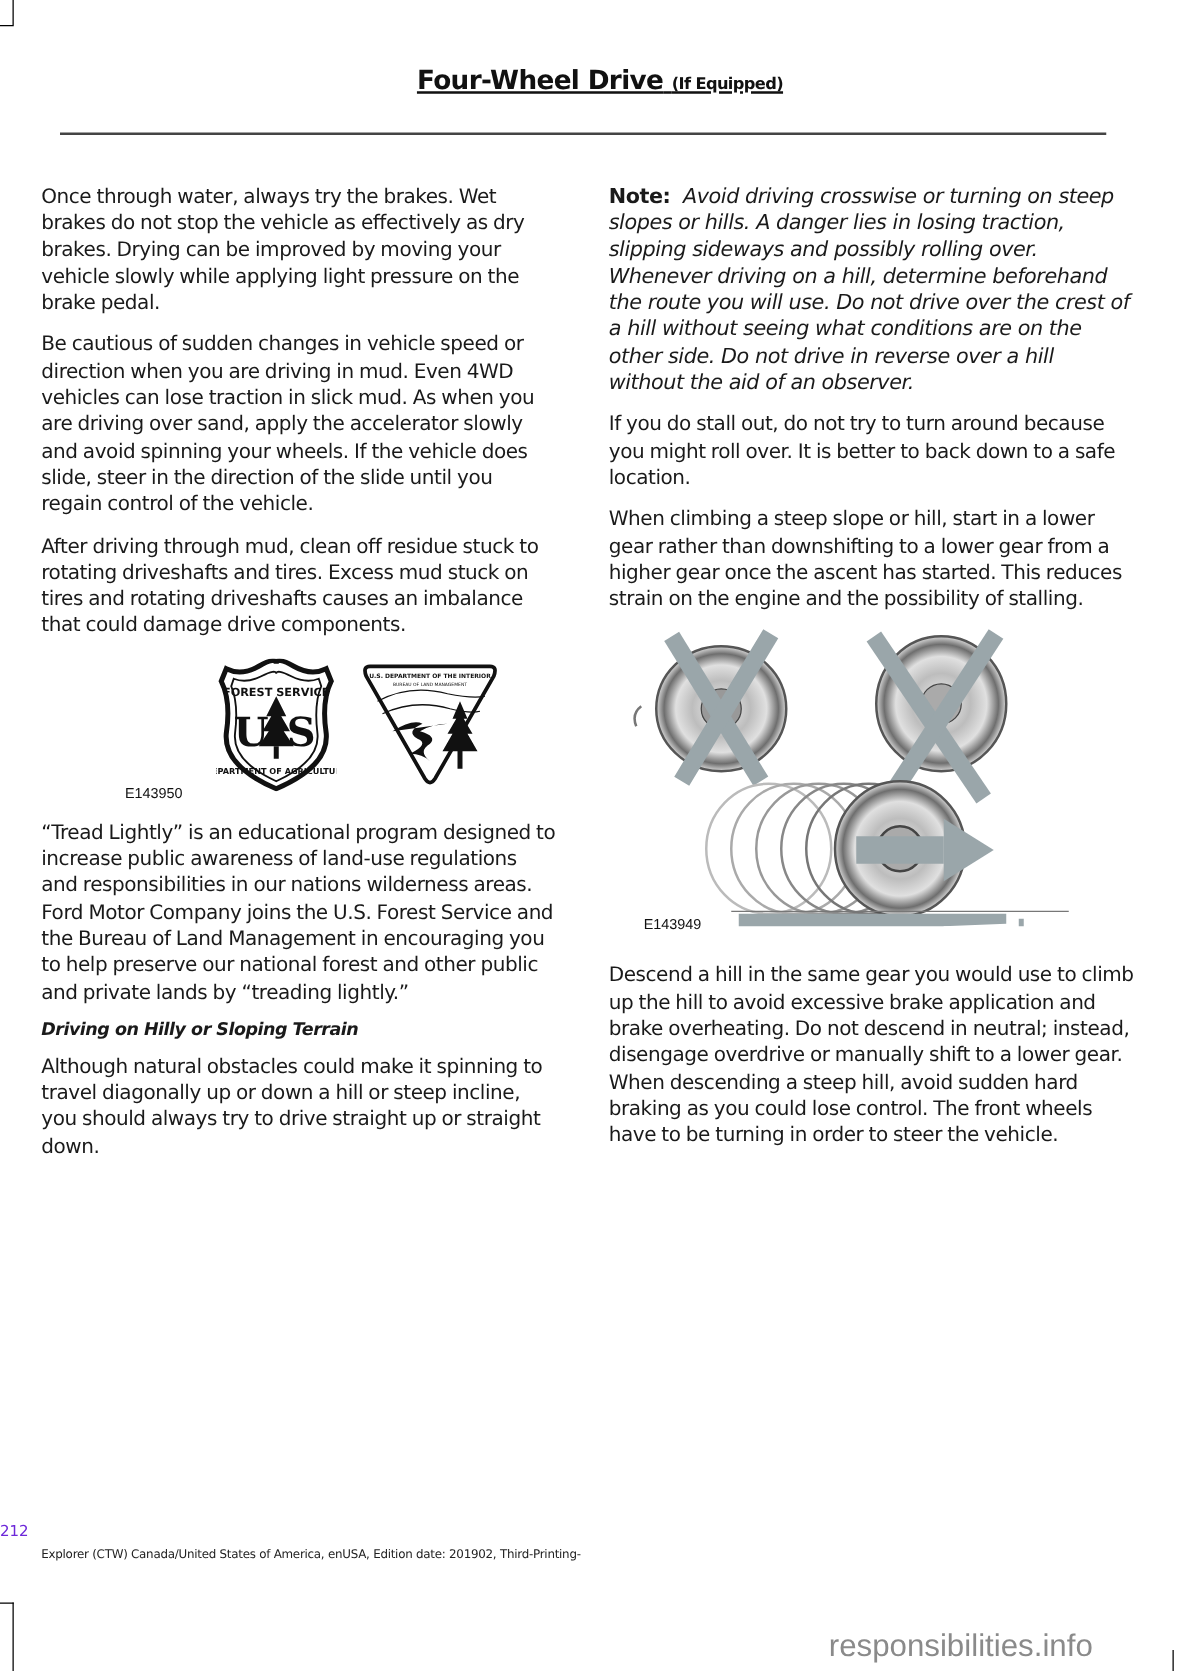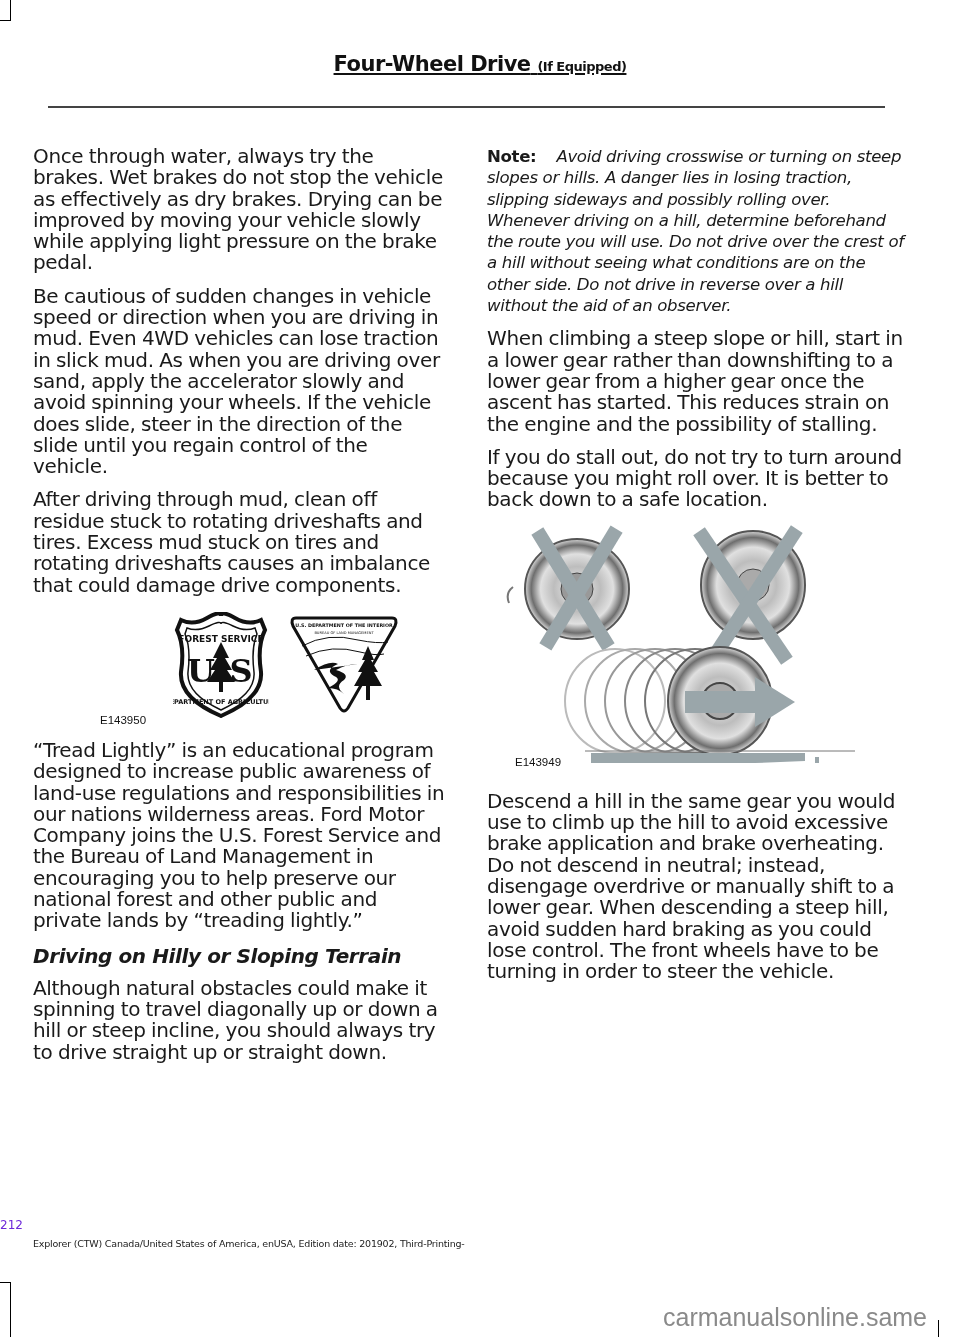--- a/index.html
+++ b/index.html
@@ -8,24 +8,24 @@
   .crop-mark { position: absolute; background: #000; }
   .header-title { position: absolute; left: 0; right: 0; top: 52px; text-align: center;
                   font-family: "DejaVu Sans", sans-serif; font-weight: bold; font-size: 21px;
                   letter-spacing: -0.5px; color: #111; text-decoration: underline; }
   .header-title .sub { font-size: 13px; font-weight: bold; }
   .header-rule { position: absolute; left: 48px; top: 106px; width: 837px; height: 2px; background: #444; }
 
   .col { position: absolute; top: 146px; width: 413px; }
   .col.left { left: 33px; }
   .col.right { left: 487px; width: 420px; }
-  p.body { margin: 0 0 12px 0; font-size: 20px; line-height: 21.3px; letter-spacing: -0.35px; word-spacing: -0.5px; color: #1a1a1a; }
+  p.body { margin: 0 0 12px 0; font-size: 16px; line-height: 21.3px; letter-spacing: -0.35px; word-spacing: -0.5px; color: #1a1a1a; }
   p.note { margin: 0 0 12px 0; font-size: 16.6px; line-height: 21.3px; letter-spacing: -0.35px; font-style: italic; }
-  p.note .lbl { font-style: normal; font-weight: bold; margin-right: 20px; text-align: center; }
-  h3.sub { margin: 6px 0 10px 0; font-size: 20px; font-weight: bold; font-style: italic; letter-spacing: -0.4px; }
+  p.note .lbl { font-style: normal; font-weight: bold; margin-right: 10px; text-align: center; }
+  h3.sub { margin: 6px 0 10px 0; font-size: 14px; font-weight: bold; font-style: italic; letter-spacing: -0.4px; }
 
   .figure { position: relative; }
   .fig-code { position: absolute; font-family: "Liberation Sans", sans-serif; font-size: 11.5px; color: #111; }
 
   .page-number { position: absolute; left: 0; right: 0; top: 1218px; font-size: 12px; color: #6d28d9; }
   .footer-text { position: absolute; left: 33px; top: 1238px; font-size: 9.5px; letter-spacing: -0.2px; color: #222; }
   .watermark { position: absolute; left: 663px; top: 1303px; font-family: "Liberation Sans", sans-serif; font-size: 25px; color: #8a8a8a; }
 </style>
 </head>
 <body>
@@ -74,22 +74,22 @@
 
   <p class="body" style="margin-top:12px;">“Tread Lightly” is an educational program designed to increase public awareness of land-use regulations and responsibilities in our nations wilderness areas. Ford Motor Company joins the U.S. Forest Service and the Bureau of Land Management in encouraging you to help preserve our national forest and other public and private lands by “treading lightly.”</p>
   <h3 class="sub">Driving on Hilly or Sloping Terrain</h3>
   <p class="body">Although natural obstacles could make it spinning to travel diagonally up or down a hill or steep incline, you should always try to drive straight up or straight down.</p>
 </div>
 
 <div class="col right">
   <p class="note">
     <span class="lbl">Note:</span><span>Avoid driving crosswise or turning on steep slopes or hills.  A danger lies in losing traction, slipping sideways and possibly rolling over.  Whenever driving on a hill, determine beforehand the route you will use.  Do not drive over the crest of a hill without seeing what conditions are on the other side.  Do not drive in reverse over a hill without the aid of an observer.</span>
   </p>
+  <p class="body">If you do stall out, do not try to turn around because you might roll over. It is better to back down to a safe location.</p>
   <p class="body">When climbing a steep slope or hill, start in a lower gear rather than downshifting to a lower gear from a higher gear once the ascent has started. This reduces strain on the engine and the possibility of stalling.</p>
-  <p class="body">If you do stall out, do not try to turn around because you might roll over. It is better to back down to a safe location.</p>
 
   <div class="figure" style="height:250px;">
     <svg width="360" height="240" viewBox="0 0 360 240" style="position:absolute;left:18px;top:0;">
       <defs>
         <radialGradient id="tireg" cx="50%" cy="50%" r="50%">
           <stop offset="0%" stop-color="#f2f2f2"></stop>
           <stop offset="45%" stop-color="#bdbdbd"></stop>
           <stop offset="70%" stop-color="#e0e0e0"></stop>
           <stop offset="88%" stop-color="#6e6e6e"></stop>
           <stop offset="100%" stop-color="#d8d8d8"></stop>
@@ -138,13 +138,13 @@
       </g>
     </svg>
     <div class="fig-code" style="left:4px;top:233px;padding-left:24px;">E143949</div>
   </div>
 
   <p class="body" style="margin-top:18px;">Descend a hill in the same gear you would use to climb up the hill to avoid excessive brake application and brake overheating. Do not descend in neutral; instead, disengage overdrive or manually shift to a lower gear. When descending a steep hill, avoid sudden hard braking as you could lose control. The front wheels have to be turning in order to steer the vehicle.</p>
 </div>
 
 <div class="page-number">212</div>
 <div class="footer-text">Explorer (CTW) Canada/United States of America, enUSA, Edition date: 201902, Third-Printing-</div>
-<div class="watermark">carmanualsonline.same</div>
+<div class="watermark">responsibilities.info</div>
 
 </body></html>

